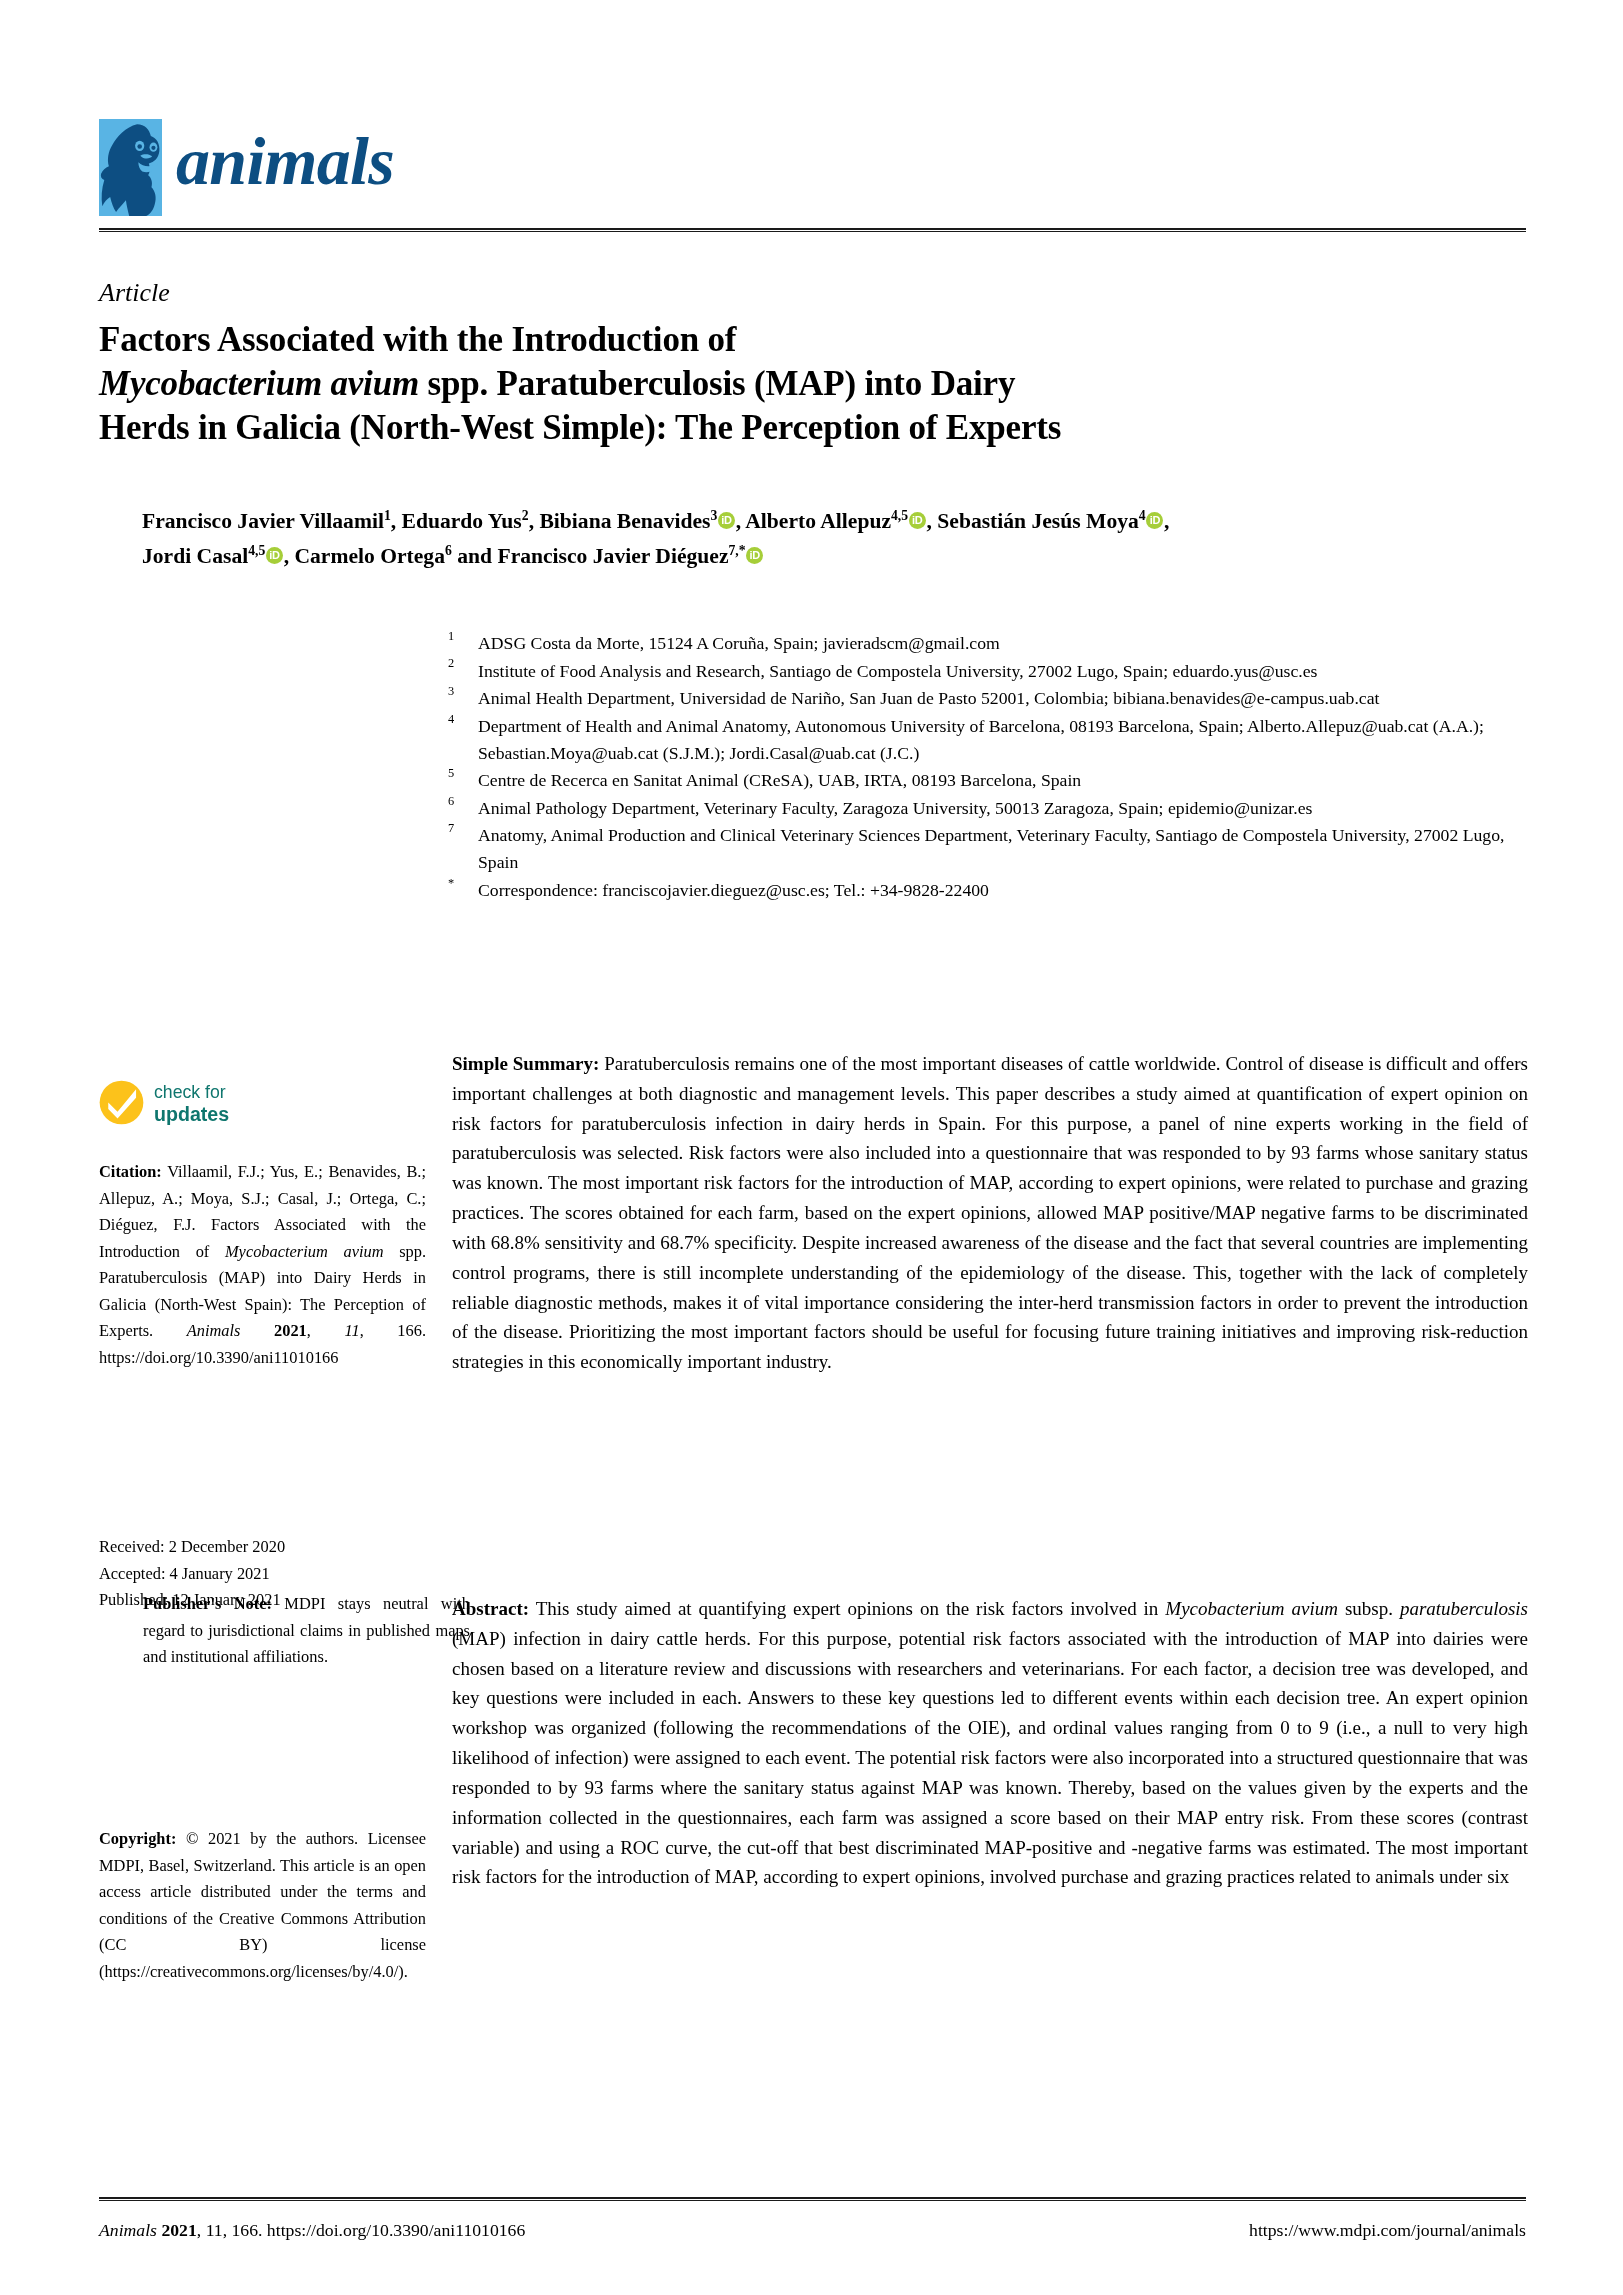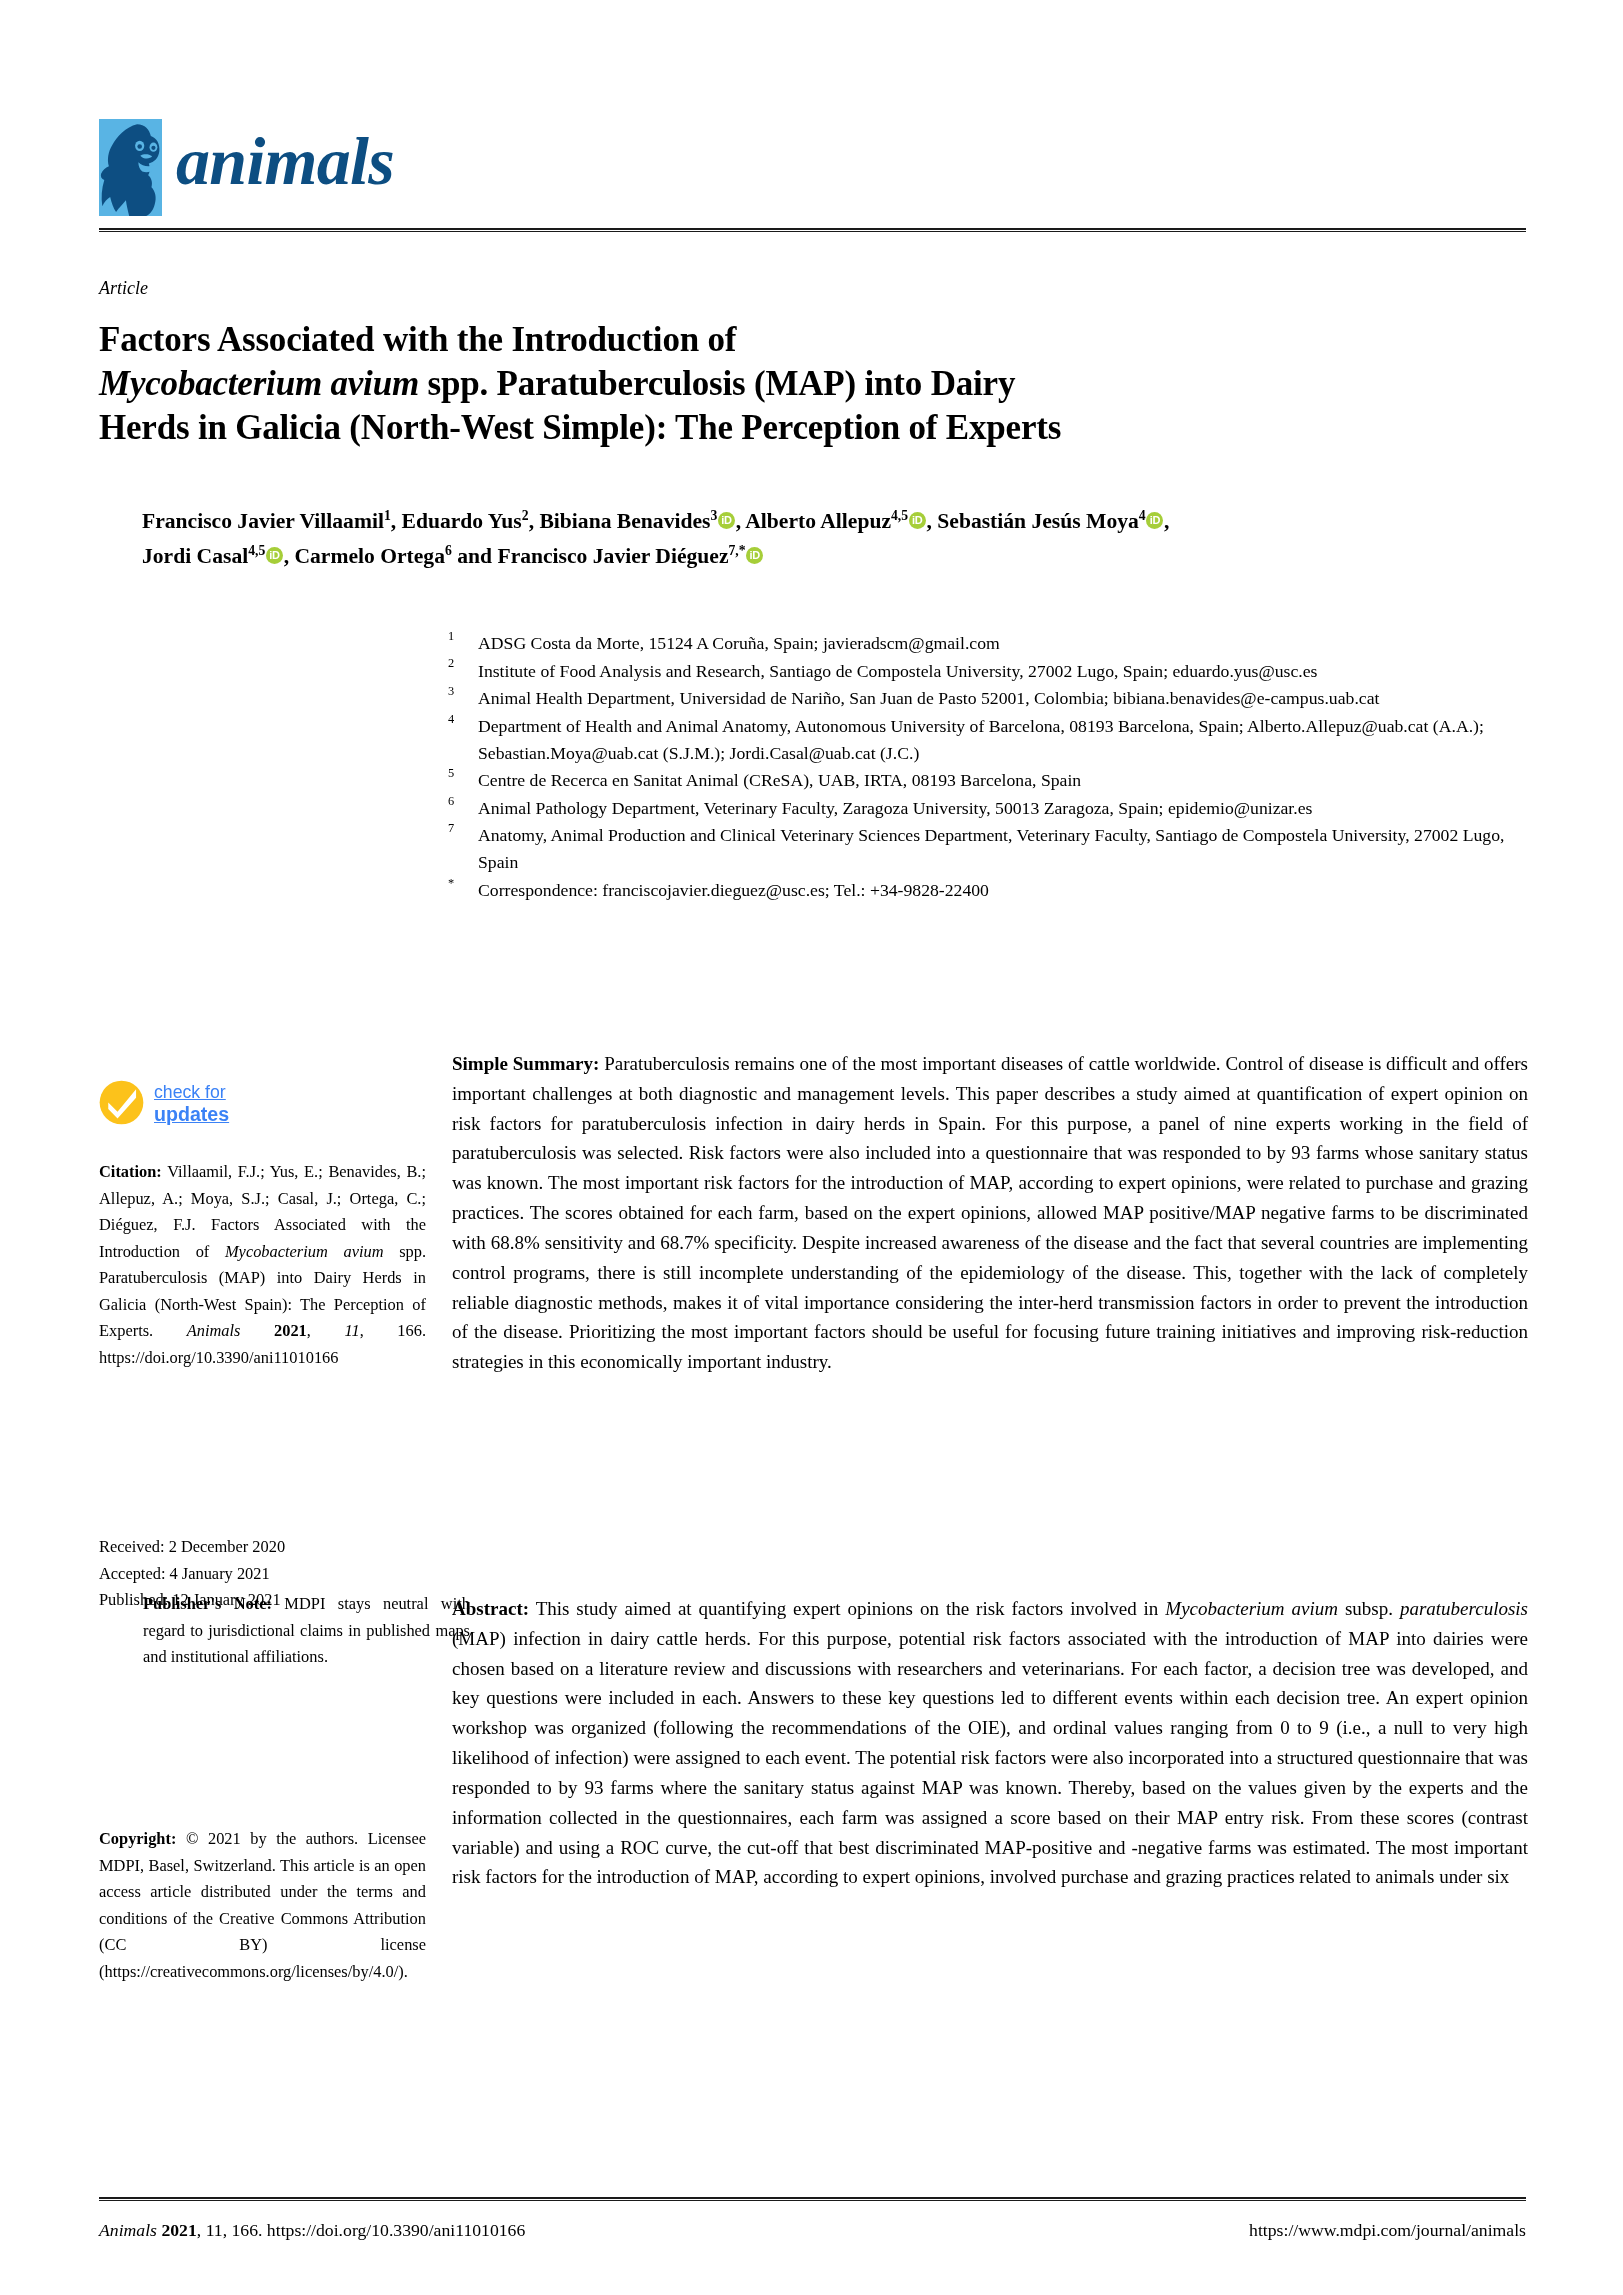--- a/index.html
+++ b/index.html
@@ -62,21 +62,21 @@
     box-sizing: content-box;
     padding-bottom: 1.3px;
   }
 
   
   .article-type {
     position: absolute;
     left: 99px;
     top: 278px;
     font-style: italic;
-    font-size: 18px;
+    font-size: 26px;
   }
   .paper-title {
     position: absolute;
     left: 99px;
     top: 306px;
     width: 1433px;
     font-size: 35px;
     font-weight: bold;
     line-height: 1.25;
     letter-spacing: -0.2px;
@@ -153,22 +153,21 @@
     left: 0; top: 1.3px;
     width: 45px; height: 45px;
   }
   .cfu-text {
     position: absolute;
     left: 55px;
     top: 2.6px;
     font-family: "Liberation Sans", sans-serif;
     font-size: 17.7px;
     line-height: 1.22;
-    color: #3b82f6;
-    text-decoration: underline;
+    color: #0f766e;
   }
   .cfu-text .b { font-weight: bold; font-size: 19.6px; }
 
   .sb-citation { top: 1159px; }
   .sb-dates    { top: 1534px; }
   .sb-note     { top: 1591px; margin-left: 44px; }
   .sb-copy     { top: 1826px; }
   .sidebar b { font-weight: bold; }
   .sidebar .it { font-style: italic; }
 

